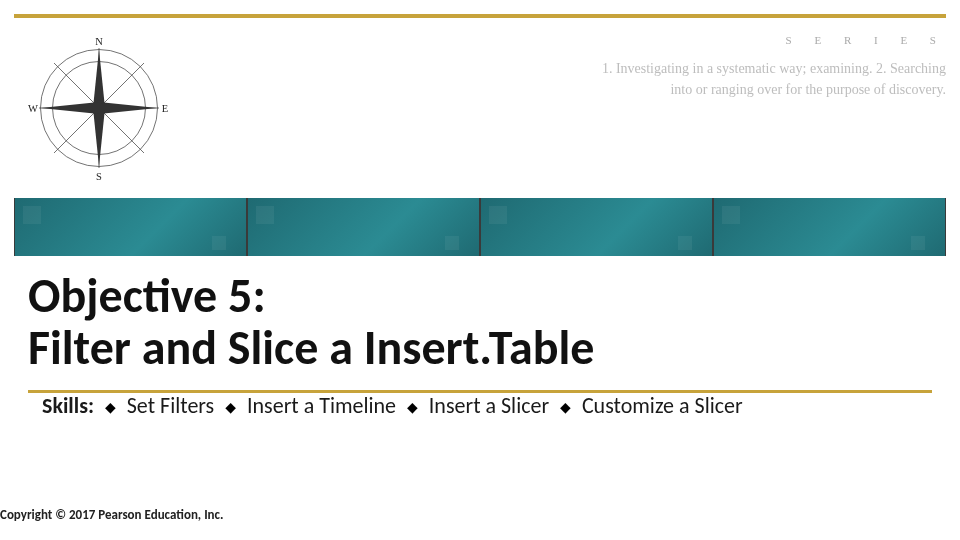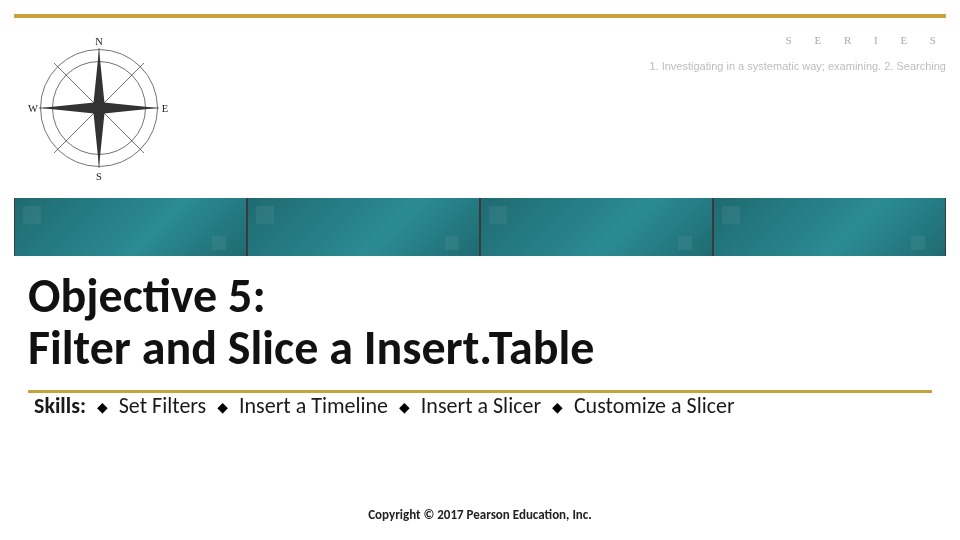--- a/index.html
+++ b/index.html
@@ -6,32 +6,32 @@
   html, body { width: 960px; height: 540px; background: #fff; font-family: Calibri, "Segoe UI", Arial, sans-serif; overflow: hidden; }
   .slide { width: 960px; height: 540px; position: relative; }
   .top-rule { position: absolute; left: 14px; right: 14px; top: 14px; height: 4px; background: #c7a33b; }
   .header-row { position: absolute; top: 28px; left: 14px; right: 14px; height: 160px; display: flex; justify-content: space-between; align-items: flex-start; }
   .compass { width: 170px; height: 160px; display: flex; align-items: center; justify-content: center; }
   .compass svg { width: 150px; height: 150px; }
   .brand { width: 430px; text-align: right; padding-top: 6px; color: #888; }
   .brand .series { letter-spacing: 10px; font-size: 11px; text-align: right; margin-bottom: 14px; color: #aaa; font-family: Georgia, serif; }
   .brand .logo { font-family: Georgia, "Times New Roman", serif; font-size: 44px; color: #9a9a9a; white-space: nowrap; }
   .brand .logo .dot { display:inline-block; vertical-align: middle; font-size: 30px; position: relative; top:-2px;}
-  .brand .sub { font-family: Liberation Sans, sans-serif; font-size: 11px; color: #bdbdbd; line-height: 1.25; margin-top: 3px; }
+  .brand .sub { font-family: Liberation Serif, serif; font-size: 14px; color: #bdbdbd; line-height: 1.25; margin-top: 3px; }
   .teal-band { position: absolute; top: 198px; left: 14px; right: 14px; height: 58px; background: #3a3a3a; display: flex; }
   .teal-band .cell { flex: 1; background: linear-gradient(135deg, #1f6a72 0%, #2b8b93 60%, #1f6a72 100%); position: relative; margin: 0 1px; }
   .teal-band .cell::before, .teal-band .cell::after { content:""; position:absolute; background: rgba(255,255,255,0.06); }
   .teal-band .cell::before { width:18px; height:18px; top:8px; left:8px; }
   .teal-band .cell::after { width:14px; height:14px; bottom:6px; right:20px; }
   .title-block { position: absolute; top: 270px; left: 28px; right: 28px; }
   .title { font-size: 48px; font-weight: 700; color: #111; line-height: 1.08; border-bottom: 3px solid #c7a33b; padding-bottom: 16px; display: inline-block; width: 100%; }
-  .skills { position: absolute; top: 392px; left: 34px; right: 42px; font-size: 22px; color: #1a1a1a; }
+  .skills { position: absolute; top: 392px; left: 42px; right: 42px; font-size: 22px; color: #1a1a1a; }
   .skills .label { font-weight: 700; }
   .skills .sep { display: inline-block; margin: 0 6px; font-size: 14px; vertical-align: middle; color:#000; }
-  .copyright { position: absolute; bottom: 18px; width: 100%; text-align: center; font-size: 13px; font-weight: 600; color: #222; }
+  .copyright { position: absolute; bottom: 18px; width: 100%; font-size: 13px; font-weight: 600; color: #222; }
 </style>
 </head>
 <body>
 
 <div class="slide">
   <div class="top-rule"></div>
 
   <div class="header-row">
     <div class="compass">
       <svg viewBox="0 0 200 200">
@@ -57,20 +57,21 @@
         </g>
         <text x="100" y="16" text-anchor="middle" font-size="14" fill="#222" font-family="serif">N</text>
         <text x="188" y="105" text-anchor="middle" font-size="14" fill="#222" font-family="serif">E</text>
         <text x="100" y="196" text-anchor="middle" font-size="14" fill="#222" font-family="serif">S</text>
         <text x="12" y="105" text-anchor="middle" font-size="14" fill="#222" font-family="serif">W</text>
       </svg>
     </div>
     <div class="brand">
       <div class="series">S E R I E S</div>
       <div class="sub">1. Investigating in a systematic way; examining. 2. Searching</div>
+      <div class="sub">into or ranging over for the purpose of discovery.</div>
     </div>
   </div>
 
   <div class="teal-band">
     <div class="cell"></div>
     <div class="cell"></div>
     <div class="cell"></div>
     <div class="cell"></div>
   </div>
 

